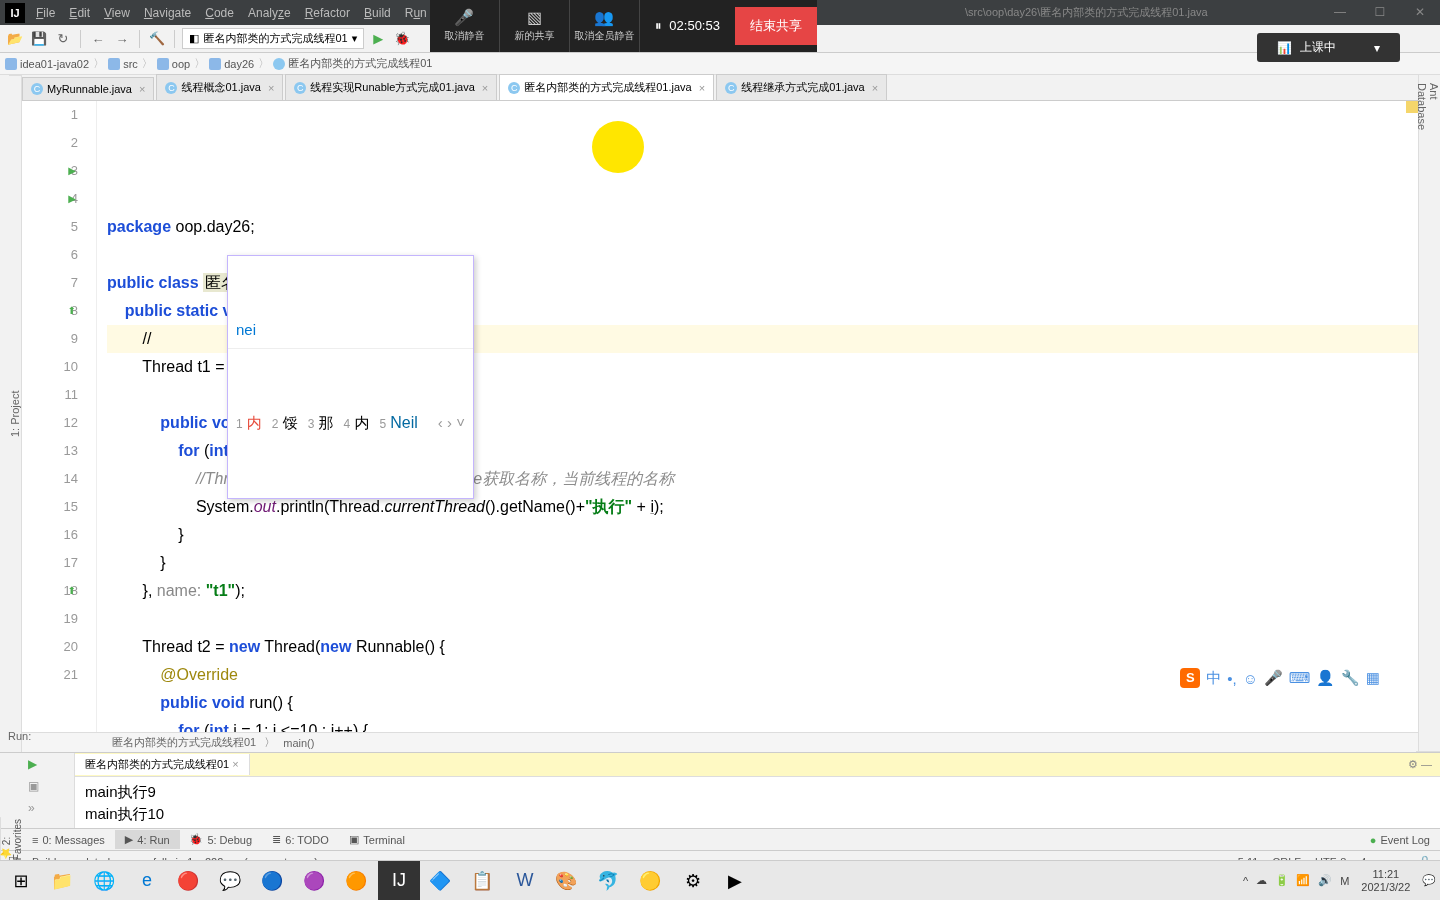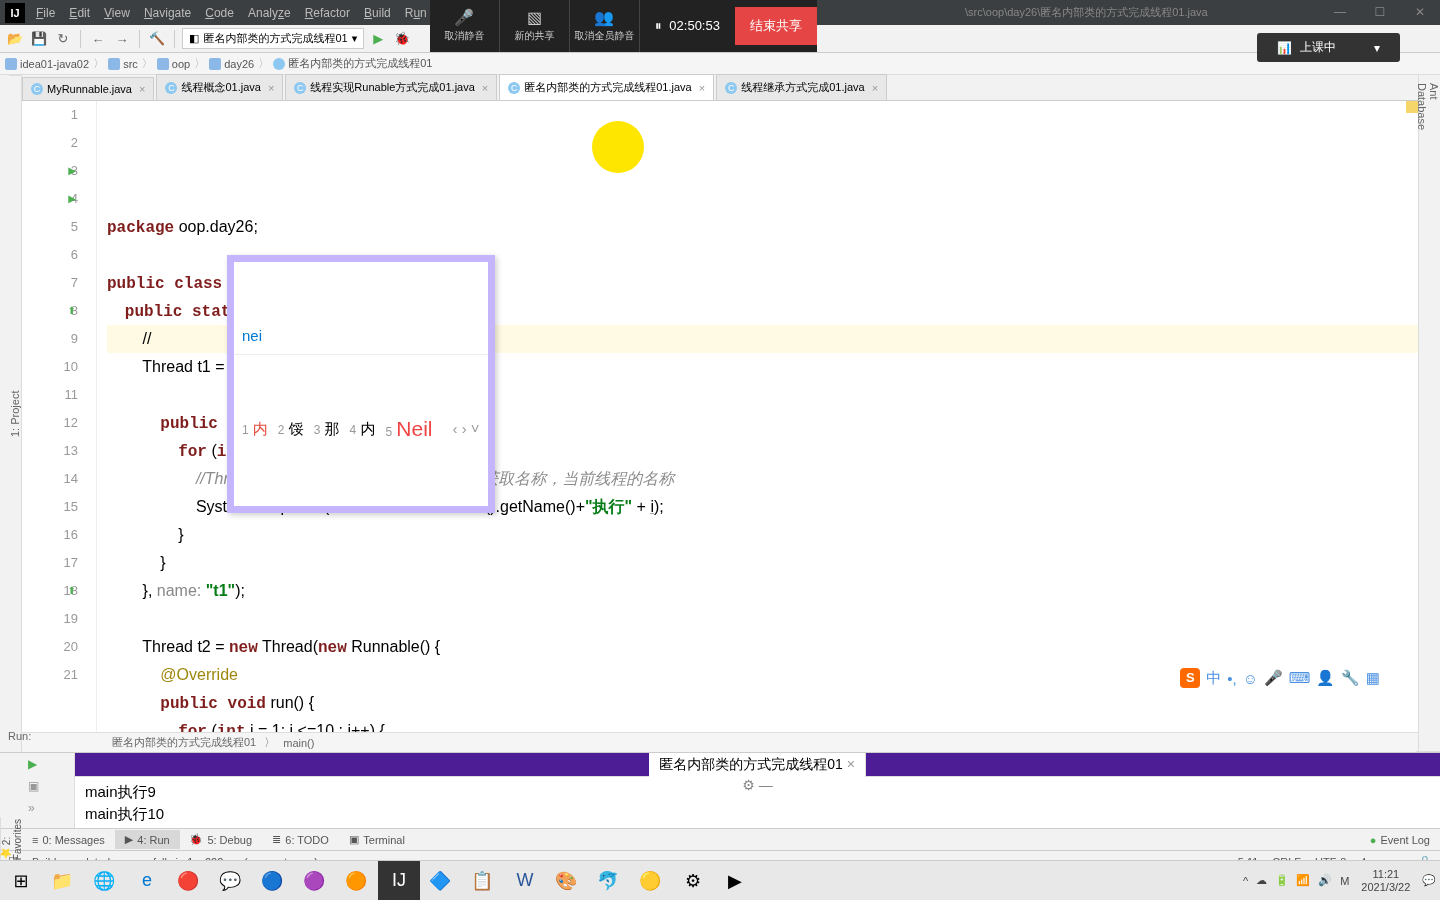--- a/index.html
+++ b/index.html
@@ -38,41 +38,41 @@
 .tabs .tab .ci { width:12px; height:12px; background:#8cc8f0; border-radius:50%; display:inline-block; text-align:center; font-size:9px; color:#fff; line-height:12px; }
 .tabs .tab .close { color:#999; margin-left:3px; }
 .editor { flex:1; display:flex; font-family:"JetBrains Mono",Consolas,monospace; font-size:16px; overflow:hidden; position:relative; }
 .gutter { width:75px; background:#fff; border-right:1px solid #eee; color:#999; text-align:right; padding-right:18px; line-height:28px; font-size:13px; position:relative; }
 .gutter .ln { height:28px; position:relative; }
 .gutter .run-gut { position:absolute; right:2px; color:#4caf50; font-size:10px; }
 .gutter .ov-gut { position:absolute; right:2px; color:#4caf50; font-size:10px; }
 .code { flex:1; line-height:28px; white-space:pre; position:relative; padding-left:10px; }
 .code .cl { height:28px; }
 .code .cl.hl { background:#fffae3; }
-.kw { color:#7f1d1d; font-weight:bold;font-family:Liberation Mono, monospace; }
+.kw { color:#1d4ed8; font-weight:bold; }
 .str { color:#067d17; font-weight:bold; }
 .cmt { color:#8c8c8c; font-style:italic; }
 .ann { color:#9e880d; }
 .fld { color:#701a75; font-style:italic; }
 .hlname { background:#e8e8d0; padding:1px 2px; }
 .var-u { text-decoration:underline; text-decoration-color:#999; }
 .yellow-dot { position:absolute; width:52px; height:52px; background:#ffe600; border-radius:50%; left:495px; top:20px; z-index:20; }
-.ime { position:absolute; left:130px; top:154px; background:#fff; border:7px solid #c4b5fd; box-shadow:2px 2px 6px rgba(0,0,0,0.2); z-index:30; font-size:15px; }
+.ime { position:absolute; left:130px; top:154px; background:#fff; border:1px solid #c4b5fd; box-shadow:2px 2px 6px rgba(0,0,0,0.2); z-index:30; font-size:15px; }
 .ime .ime-in { padding:4px 8px; color:#0078d4; border-bottom:1px solid #eee; font-family:sans-serif; }
 .ime .ime-cand { padding:4px 8px; display:flex; gap:10px; font-family:sans-serif; }
 .ime .ime-cand .num { color:#999; font-size:12px; }
 .ime .ime-cand .c1 { color:#e74c3c; }
-.ime .ime-cand .c5 { color:#ef4444; font-size:21px; }
+.ime .ime-cand .c5 { color:#0369a1; font-size:16px; }
 .ime .ime-nav { color:#999; margin-left:10px; }
 .crumb-bar { height:20px; background:#f5f5f5; border-top:1px solid #ddd; font-size:11px; color:#666; padding-left:90px; display:flex; align-items:center; gap:8px; }
 .run-panel { height:76px; background:#fff; border-top:1px solid #ccc; display:flex; }
 .run-panel .rp-left { width:75px; background:#f2f2f2; border-right:1px solid #ddd; display:flex; flex-direction:column; align-items:center; padding-top:4px; gap:4px; }
 .run-panel .rp-left .rpb { width:18px; height:18px; color:#4caf50; font-size:12px; }
 .run-panel .rp-body { flex:1; }
-.run-panel .rp-tabs { height:24px; background:#4c1d95; border-bottom:1px solid #ddd; display:flex; align-items:center; font-size:14px;flex-direction:column; }
+.run-panel .rp-tabs { height:24px; background:#fef9c3; border-bottom:1px solid #ddd; display:flex; align-items:center; font-size:11px; }
 .run-panel .rp-tabs .rpt { padding:3px 10px; background:#fff; border-right:1px solid #ddd; }
 .run-panel .rp-out { font-family:Consolas,monospace; font-size:15px; padding:4px 10px; line-height:22px; }
 .bottom-tabs { height:22px; background:#f2f2f2; border-top:1px solid #ccc; display:flex; align-items:center; font-size:11px; color:#555; }
 .bottom-tabs .bt { padding:3px 10px; display:flex; align-items:center; gap:4px; }
 .bottom-tabs .bt.active { background:#d8d8d8; }
 .bottom-tabs .spacer { flex:1; }
 .statusbar { height:22px; background:#f2f2f2; border-top:1px solid #ccc; display:flex; align-items:center; font-size:11px; color:#555; padding:0 8px; }
 .statusbar .spacer { flex:1; }
 .statusbar .sseg { margin-left:14px; }
 .taskbar { position:absolute; bottom:0; left:0; right:0; height:40px; background:#e8e8e8; border-top:1px solid #ccc; display:flex; align-items:center; }

